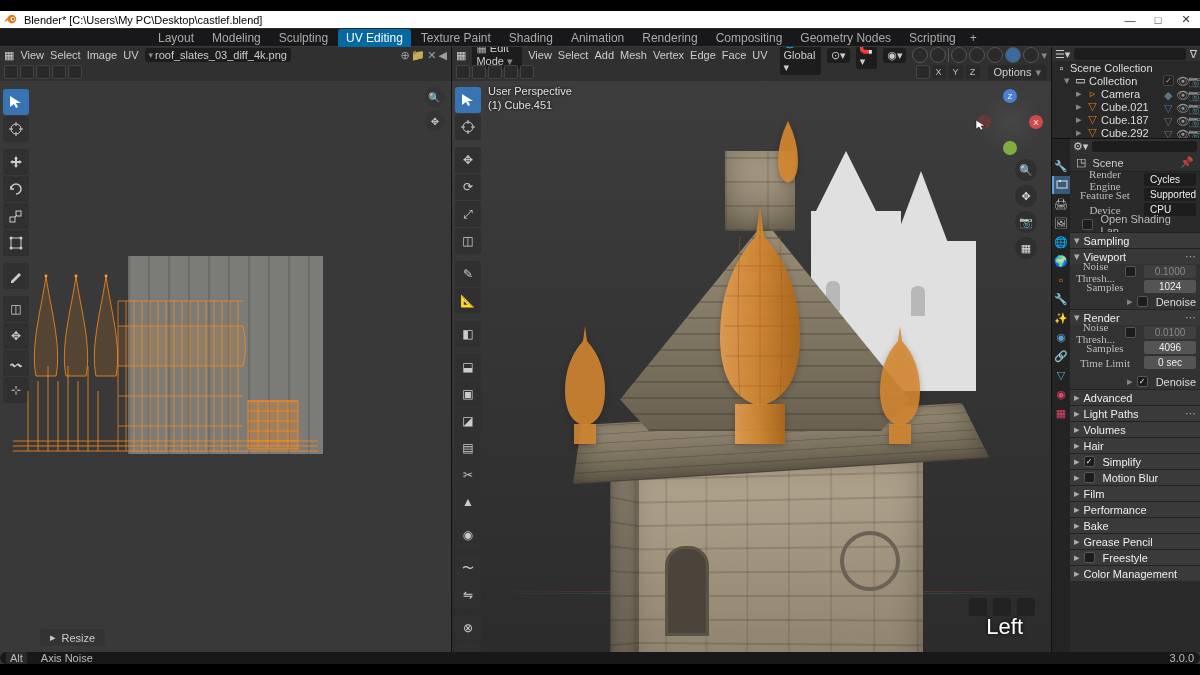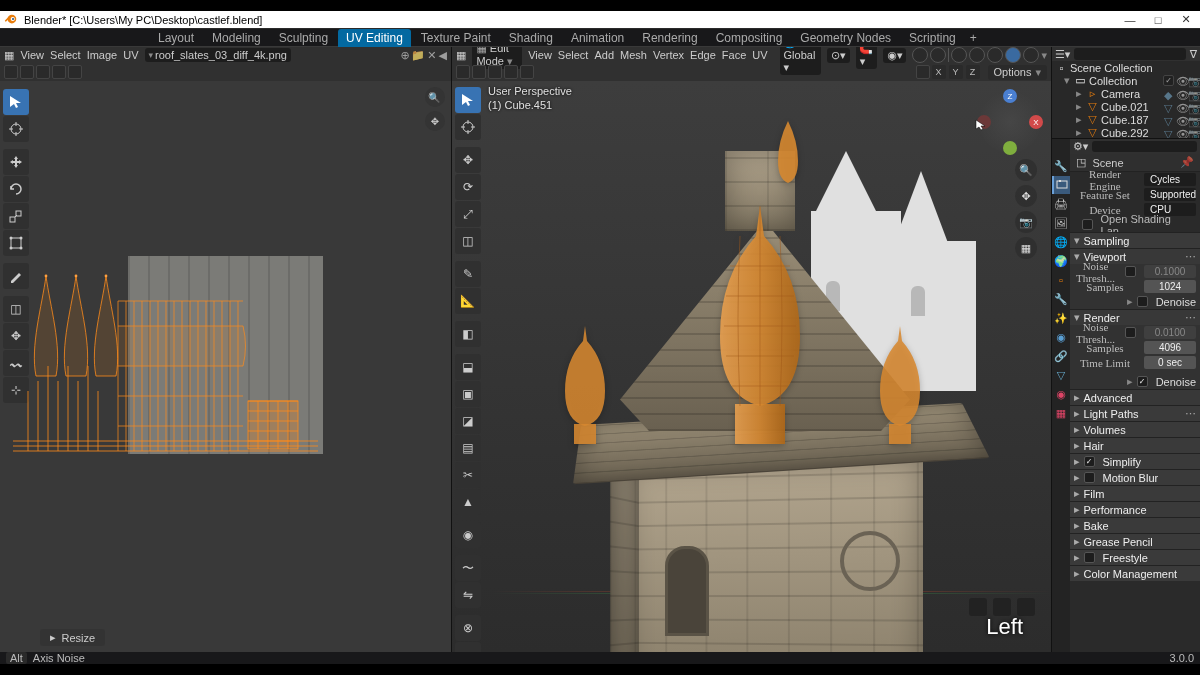--- a/index.html
+++ b/index.html
@@ -136,21 +136,21 @@
 .prow .pval { width: 52px; background: #545454; border-radius: 2px; text-align: center; color: #eee; font-size: 10px; padding: 1px 0; }
 .prow .pval.drop { background: #1d1d1d; text-align: left; padding-left: 6px; }
 .panel-hd { height: 16px; background: #3a3a3a; display: flex; align-items: center; padding: 0 4px; font-size: 10px; color: #eee; gap: 4px; border-top: 1px solid #222; }
 .panel-hd .disc { color: #aaa; }
 .panel-hd .dots { margin-left: auto; opacity: .6; }
 .subpanel { background: #323232; }
 .chk { width: 11px; height: 11px; background: #1d1d1d; border: 1px solid #555; border-radius: 2px; display: inline-flex; align-items: center; justify-content: center; font-size: 8px; color: #eee; }
 .chk.on::after { content: "✓"; }
 
 
-.status { position: absolute; left: 0; right: 0; bottom: 0; height: 12px; background: #18181a; display: flex; align-items: flex-start; padding: 0 6px; font-size: 9px; color: #bbb; gap: 6px; }
+.status { position: absolute; left: 0; right: 0; bottom: 0; height: 12px; background: #18181a; display: flex; align-items: flex-start; padding: 0 6px; font-size: 9px; color: #bbb; gap: 14px; border-radius: 6px; }
 .status .flex { flex: 1; }
 .sb-badge { background: #2a2a2a; padding: 0 4px; border-radius: 2px; }
 </style>
 </head>
 <body>
 
 <div class="letterbox">
 <div class="app">
 
 <div class="topstack">

